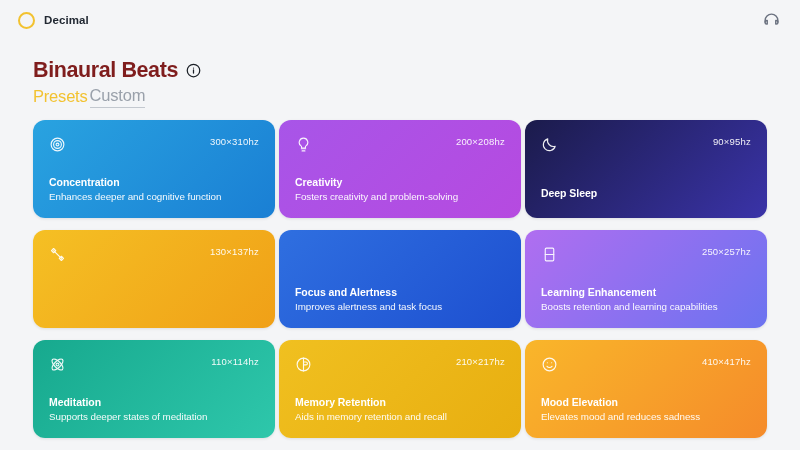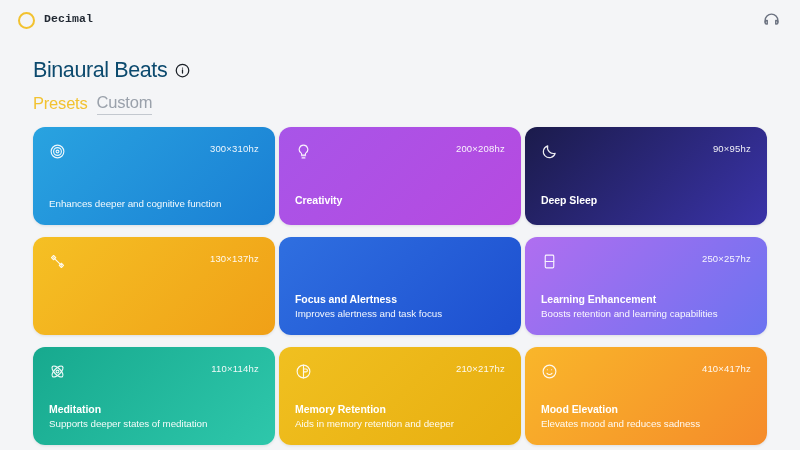--- a/index.html
+++ b/index.html
@@ -20,23 +20,22 @@
   .topbar {
     height: 40px;
     display: flex;
     align-items: center;
     justify-content: space-between;
     padding: 0 18px 0 18px;
   }
 
   .brand {
     display: flex;
-    align-items: flex-start;
+    align-items: center;
     gap: 9px;
-    font-family: Liberation Mono, monospace;
   }
 
   .brand-mark {
     width: 17px;
     height: 17px;
     border-radius: 50%;
     border: 2px solid #f2c230;
     display: block;
   }
 
@@ -62,37 +61,37 @@
   }
 
   .page-title-row {
     display: flex;
     align-items: center;
     gap: 8px;
   }
 
   .page-title {
     font-size: 21.5px;
-    font-weight: 400;
-    color: #0c4a6e;
+    font-weight: 700;
+    color: #7f1d1d;
     letter-spacing: -0.4px;
   }
 
   .info-icon {
     width: 15px;
     height: 15px;
     color: #1b2027;
     display: block;
   }
 
   .tabs {
     display: flex;
     align-items: center;
-    gap: 9px;
-    margin-top: 10px;
+    gap: 2px;
+    margin-top: 3px;
   }
 
   .tab {
     font-size: 16.5px;
     letter-spacing: -0.2px;
     padding-bottom: 2px;
     line-height: 1.15;
   }
 
   .tab-presets {
@@ -205,34 +204,36 @@
     <div class="card" style="background: linear-gradient(135deg, rgb(41, 163, 224) 0%, rgb(26, 127, 212) 100%);">
       <div class="card-top">
         <svg class="card-icon" viewBox="0 0 24 24" fill="none" stroke="currentColor" stroke-width="1.6" stroke-linecap="round" stroke-linejoin="round">
           <circle cx="12" cy="12" r="9"></circle>
           <circle cx="12" cy="12" r="5.5"></circle>
           <circle cx="12" cy="12" r="2"></circle>
         </svg>
         <span class="card-freq">300×310hz</span>
       </div>
       <div class="card-body">
+        <div class="card-title">Concentration</div>
         <div class="card-desc">Enhances deeper and cognitive function</div>
       </div>
     </div>
     <div class="card" style="background: linear-gradient(135deg, rgb(168, 85, 232) 0%, rgb(182, 74, 224) 100%);">
       <div class="card-top">
         <svg class="card-icon" viewBox="0 0 24 24" fill="none" stroke="currentColor" stroke-width="1.6" stroke-linecap="round" stroke-linejoin="round">
           <path d="M9 18h6"></path>
           <path d="M10 21h4"></path>
           <path d="M12 3a6 6 0 0 0-3.5 10.9c.5.4.8 1 .8 1.6V17h5.4v-1.5c0-.6.3-1.2.8-1.6A6 6 0 0 0 12 3z"></path>
         </svg>
         <span class="card-freq">200×208hz</span>
       </div>
       <div class="card-body">
         <div class="card-title">Creativity</div>
+        <div class="card-desc">Fosters creativity and problem-solving</div>
       </div>
     </div>
     <div class="card" style="background: linear-gradient(135deg, rgb(27, 27, 75) 0%, rgb(58, 51, 168) 100%);">
       <div class="card-top">
         <svg class="card-icon" viewBox="0 0 24 24" fill="none" stroke="currentColor" stroke-width="1.6" stroke-linecap="round" stroke-linejoin="round">
           <path d="M20 14.5A8.5 8.5 0 0 1 9.5 4a8.5 8.5 0 1 0 10.5 10.5z"></path>
         </svg>
         <span class="card-freq">90×95hz</span>
       </div>
       <div class="card-body">
@@ -286,21 +287,21 @@
       <div class="card-top">
         <svg class="card-icon" viewBox="0 0 24 24" fill="none" stroke="currentColor" stroke-width="1.6" stroke-linecap="round" stroke-linejoin="round">
           <circle cx="12" cy="12" r="9"></circle>
           <line x1="12" y1="3" x2="12" y2="21"></line>
           <path d="M12 8.5h3.5a2 2 0 0 1 0 4H12"></path>
         </svg>
         <span class="card-freq">210×217hz</span>
       </div>
       <div class="card-body">
         <div class="card-title">Memory Retention</div>
-        <div class="card-desc">Aids in memory retention and deeper</div>
+        <div class="card-desc">Aids in memory retention and recall</div>
       </div>
     </div>
     <div class="card" style="background: linear-gradient(135deg, rgb(249, 182, 42) 0%, rgb(245, 139, 42) 100%);">
       <div class="card-top">
         <svg class="card-icon" viewBox="0 0 24 24" fill="none" stroke="currentColor" stroke-width="1.6" stroke-linecap="round" stroke-linejoin="round">
           <circle cx="12" cy="12" r="9"></circle>
           <path d="M8.5 14.5a4.5 4.5 0 0 0 7 0"></path>
           <line x1="9" y1="9.5" x2="9.01" y2="9.5"></line>
           <line x1="15" y1="9.5" x2="15.01" y2="9.5"></line>
         </svg>

